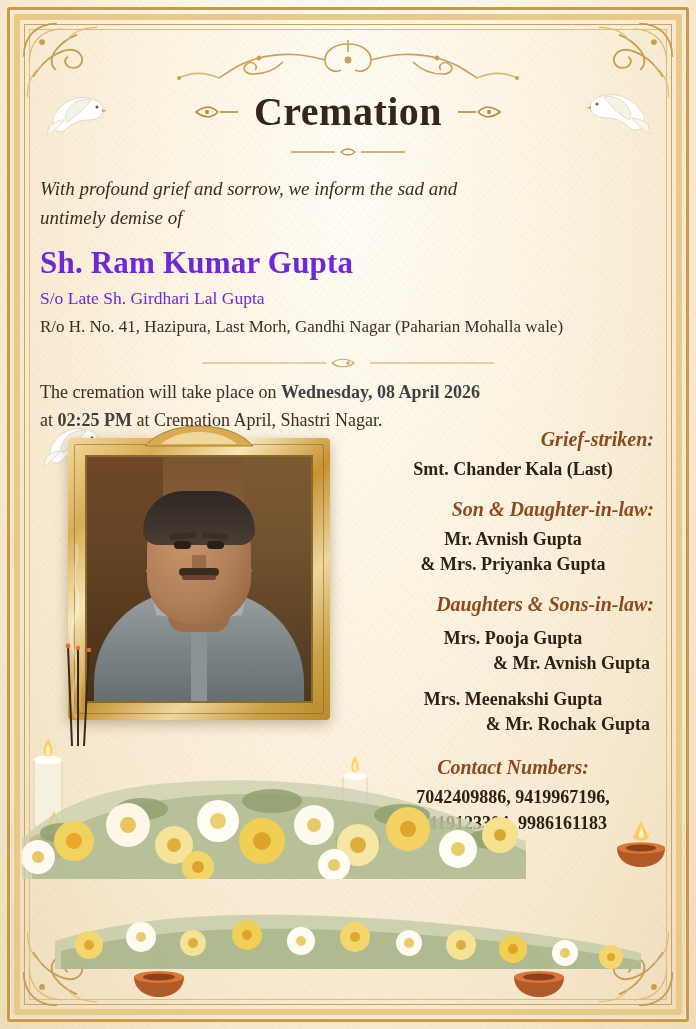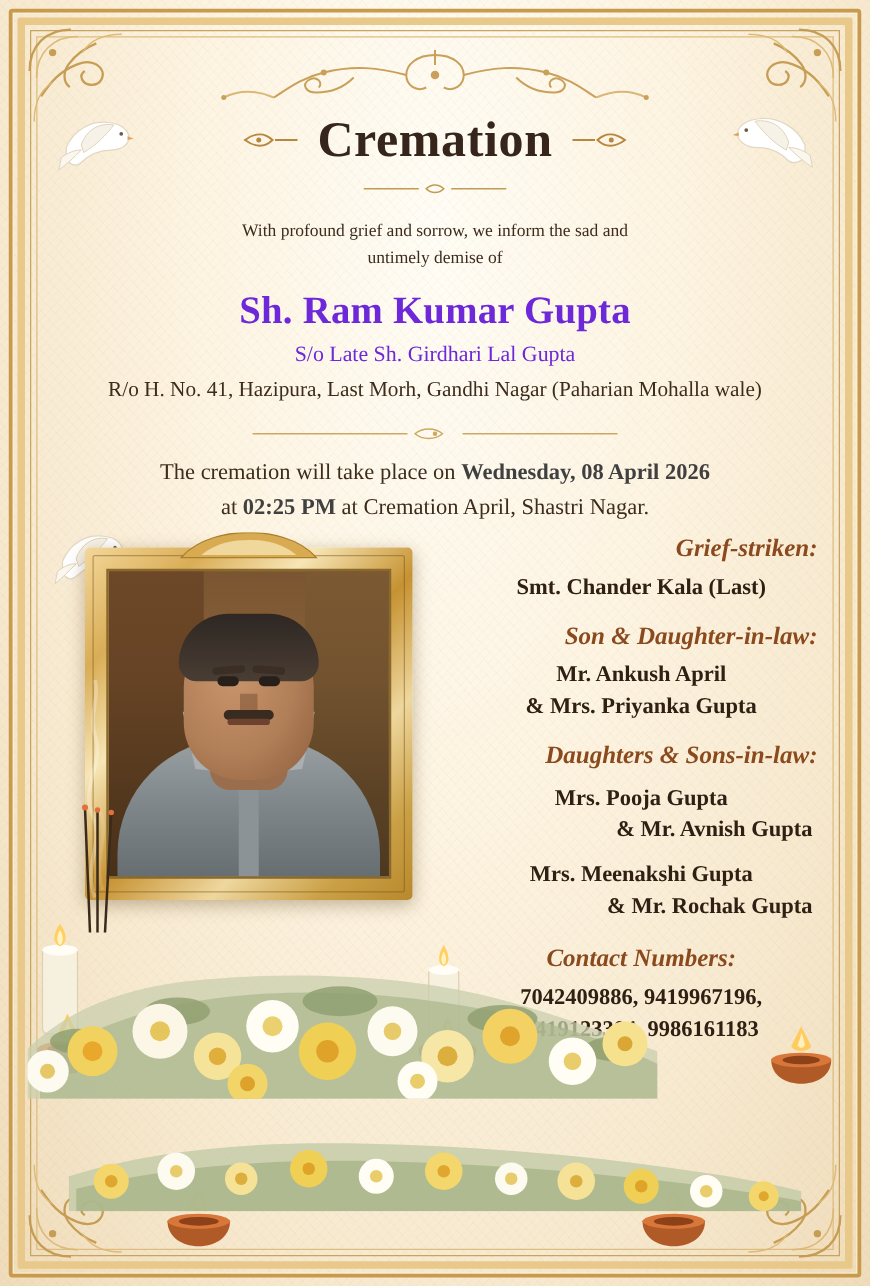--- a/index.html
+++ b/index.html
@@ -96,21 +96,21 @@
   .dove.d1 { left: 45px;  top: 82px;  width: 62px; height: 56px; }
   .dove.d2 { right: 44px; top: 78px;  width: 66px; height: 58px; transform: scaleX(-1); }
   .dove.d3 { left: 42px;  top: 414px; width: 60px; height: 54px; }
 
   
   .content {
     position: absolute;
     left: 40px;
     right: 40px;
     top: 82px;
-    text-align: center;
+    text-align: left;
     color: #3a2a18;
   }
   .title-row {
     display: flex;
     align-items: center;
     justify-content: center;
     gap: 14px;
     margin-top: 6px;
   }
   .title {
@@ -123,23 +123,24 @@
   .title-flourish { width: 46px; height: 16px; }
 
   .title-rule {
     width: 118px;
     height: 10px;
     margin: 8px auto 0;
   }
 
   .lead {
     margin-top: 22px;
-    font-size: 14px;
+    font-size: 19px;
     line-height: 1.5;
     color: #3d2c1c;
+    font-style: italic;
   }
   .deceased {
     margin-top: 13px;
     font-size: 31px;
     font-weight: bold;
     color: #6d28d9;
     letter-spacing: 0.2px;
   }
   .sub1 {
     margin-top: 7px;
@@ -568,21 +569,21 @@
         <span>at </span><b>02:25 PM</b><span> at Cremation April, Shastri Nagar.</span>
       </div>
     </div>
   </div>
 
   <div class="family">
     <div class="fam-head first">Grief-striken:</div>
     <div class="fam-name">Smt. Chander Kala (Last)</div>
 
     <div class="fam-head">Son &amp; Daughter-in-law:</div>
-    <div class="fam-name">Mr. Ankush April</div>
+    <div class="fam-name">Mr. Avnish Gupta</div>
     <div class="fam-name">&amp; Mrs. Priyanka Gupta</div>
 
     <div class="fam-head">Daughters &amp; Sons-in-law:</div>
     <div class="fam-pair">
       <span>Mrs. Pooja Gupta</span>
       <span class="l2">&amp; Mr. Avnish Gupta</span>
     </div>
     <div class="fam-pair">
       <span>Mrs. Meenakshi Gupta</span>
       <span class="l2">&amp; Mr. Rochak Gupta</span>

